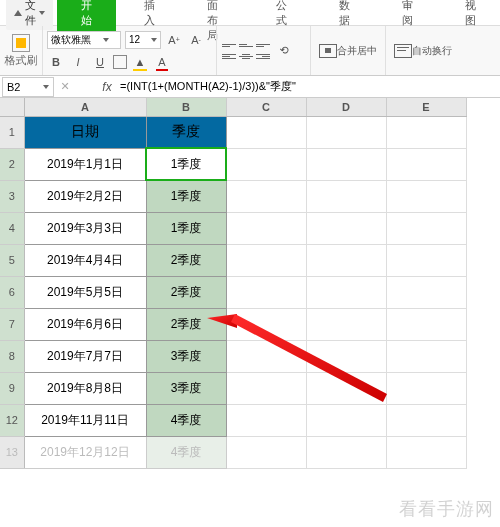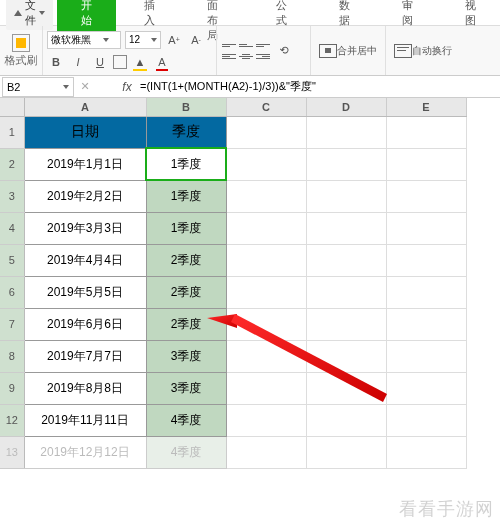--- a/index.html
+++ b/index.html
@@ -25,21 +25,21 @@
     .align-grid { display:flex; flex-direction:column; gap:1px; }
     .align-row { display:flex; gap:1px; }
     .align-c { width:16px; height:10px; display:flex; flex-direction:column; justify-content:center; gap:1px; padding:1px; }
     .align-c span { height:1px; background:#666; display:block; }
     .wrap-btn { display:flex; flex-direction:row; align-items:center; font-size:10px; color:#555; padding:0 4px; }
     .merge-ic { width:18px; height:14px; border:1px solid #666; position:relative; }
     .merge-ic::after { content:''; position:absolute; left:30%; right:30%; top:30%; bottom:30%; background:#666; }
 
     
     .fbar { display:flex; align-items:center; height:22px; border-bottom:1px solid #ccc; background:#fff; }
-    .name-box { width:72px; height:20px; border:1px solid #ccc; margin:1px 2px; display:flex; align-items:center; padding:0 4px; font-size:11px; justify-content:space-between; }
+    .name-box { width:52px; height:20px; border:1px solid #ccc; margin:1px 2px; display:flex; align-items:center; padding:0 4px; font-size:11px; justify-content:space-between; }
     .fx-ic { width:18px; text-align:center; font-style:italic; font-size:12px; color:#555; margin-left:24px; }
     .formula-in { flex:1; padding:0 4px; font-size:11px; }
 
     
     .grid-wrap { position:relative; }
     table { border-collapse:collapse; table-layout:fixed; }
     .corner { width:24px; height:18px; background:#e8e8e8; border-right:1px solid #bbb; border-bottom:1px solid #bbb; }
     .colh { background:#e8e8e8; border-right:1px solid #ccc; border-bottom:1px solid #bbb; height:18px; text-align:center; font-size:11px; color:#555; }
     .colh.sel { background:#cfe0cf; }
     .rowh { width:24px; background:#e8e8e8; border-right:1px solid #bbb; border-bottom:1px solid #ccc; text-align:center; font-size:11px; color:#555; }

